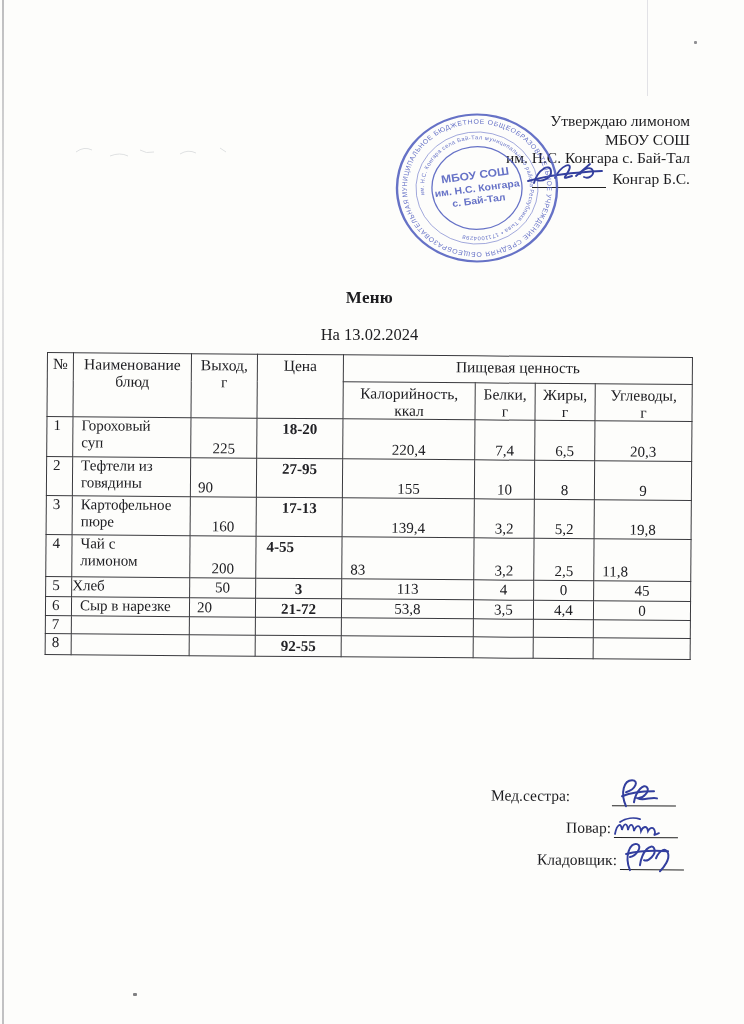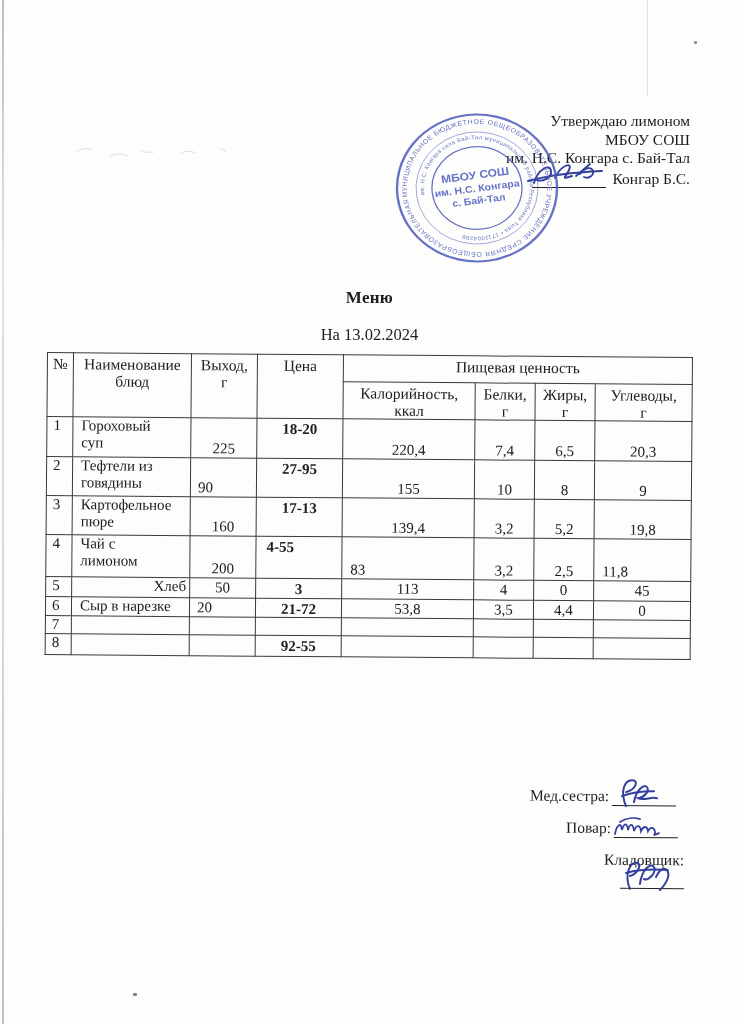--- a/index.html
+++ b/index.html
@@ -45,36 +45,36 @@
   table{border-collapse:collapse;table-layout:fixed;width:645px;color:#202024;}
   th,td{border:1.6px solid #3a3a3e;padding:0 3px;overflow:hidden;}
   th{font-weight:normal;font-size:15.5px;line-height:17px;text-align:center;
      vertical-align:top;white-space:pre-line;padding-top:2px;}
   td{font-size:15px;line-height:16.5px;}
   tr.hr1{height:27px;} tr.hr2{height:36px;}
   tr.r-tall1{height:40px;} tr.r-tall2{height:39px;} tr.r-tall3{height:39px;} tr.r-tall4{height:42px;}
   tr.r-short{height:19px;} tr.r-short7{height:17px;} tr.r-short8{height:21px;}
   td.c-no{vertical-align:top;text-align:left;padding-left:6px;}
   td.c-dish{vertical-align:top;text-align:left;padding-left:8px;white-space:pre-line;}
-  td.c-dish.ac{text-align:right;padding-left:0;}
+  td.c-dish.ac{text-align:left;padding-left:0;}
   td.c-out{vertical-align:bottom;text-align:center;padding-bottom:1px;}
   td.c-out.al{text-align:left;padding-left:7px;border-radius:6px;}
   td.c-price{vertical-align:top;text-align:center;font-weight:bold;padding-top:2px;}
   td.c-price.al{text-align:left;padding-left:10px;}
   td.c-kcal,td.c-pro,td.c-fat,td.c-carb{vertical-align:bottom;text-align:center;padding-bottom:1px;}
   td.c-kcal.al,td.c-carb.al{text-align:left;padding-left:8px;}
 
   
   .sig-row{position:absolute;display:flex;align-items:flex-end;transform:rotate(.3deg);}
   .sig-label{font-size:15.5px;line-height:18px;padding-bottom:1px;}
   .sig-line{position:relative;width:64px;height:18px;border-bottom:1.4px solid #222;margin-left:3px;}
   .sig-line svg{position:absolute;left:-2px;bottom:-5px;}
-  .sig-nurse{top:787px;right:68px;}
+  .sig-nurse{top:787px;right:68px;gap:39px;}
   .sig-cook{top:819px;right:66px;}
-  .sig-store{top:851px;right:60px;flex-direction:column;}
+  .sig-store{top:851px;right:60px;}
 </style>
 </head>
 <body>
 
 <div class="sheet">
 
   <div class="scan-edge-left"></div>
   <div class="scan-fold"></div>
   <div class="speck-a"></div>
   <div class="speck-b"></div>

